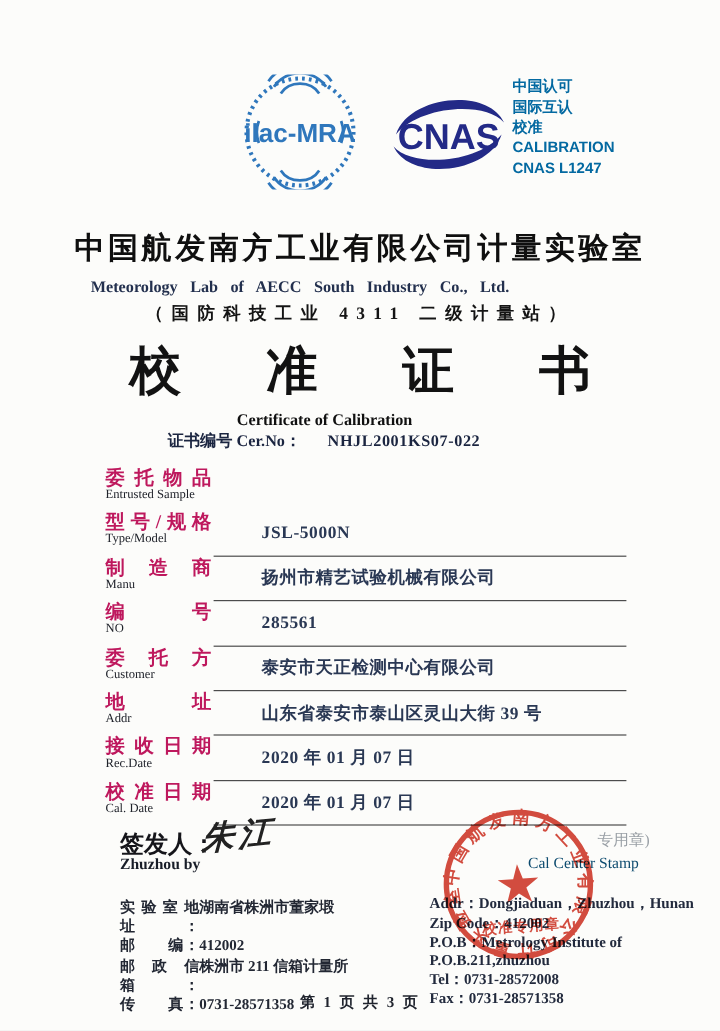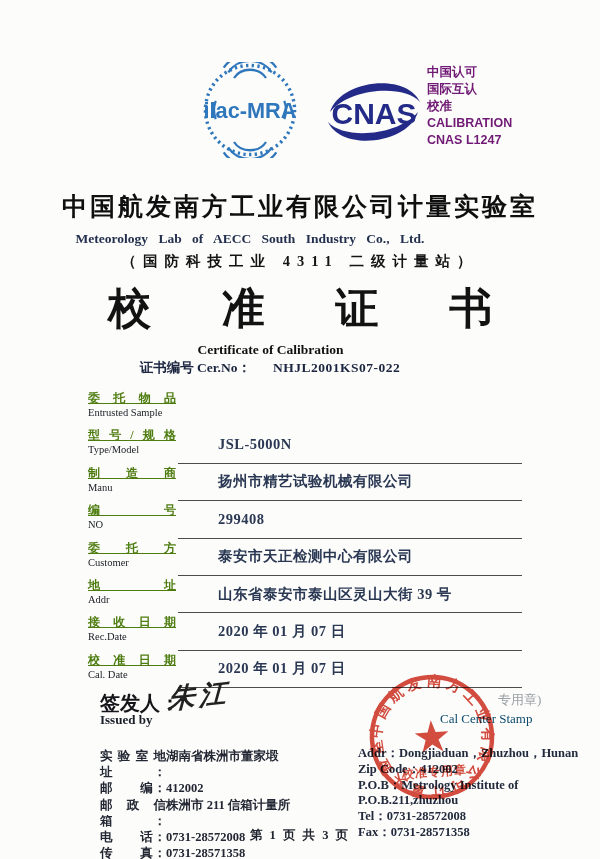--- a/index.html
+++ b/index.html
@@ -8,21 +8,21 @@
     background:#fcfcfa;overflow:hidden;
     font-family:"Liberation Serif","DejaVu Serif",serif;color:#1c1c1c;
   }
   
   .logo-row{position:absolute;left:0;top:58px;width:600px;height:100px;}
   .ilac{position:absolute;left:192px;top:4px;}
   .cnas{position:absolute;left:324px;top:14px;}
   .accred{
     position:absolute;left:427px;top:6px;
     font-family:"Liberation Sans","DejaVu Sans",sans-serif;
-    font-weight:bold;font-size:12.5px;line-height:17px;color:#701a75;
+    font-weight:bold;font-size:12.5px;line-height:17px;color:#0369a1;
   }
   
   .lab-title{
     position:absolute;left:0;top:190px;width:600px;text-align:center;
     font-size:25px;font-weight:bold;letter-spacing:3px;color:#0f0f0f;
   }
   .lab-title-en{
     position:absolute;left:0;top:231px;width:500px;text-align:center;
     font-size:13.5px;font-weight:bold;word-spacing:7px;color:#23304e;
   }
@@ -41,22 +41,22 @@
   .cert-no-line{
     position:absolute;left:0;top:359px;width:540px;text-align:center;
     font-size:13.5px;font-weight:bold;color:#1b2540;
   }
   .cert-no-line .no{margin-left:22px;letter-spacing:.5px;}
   
   .form{position:absolute;left:88px;top:389px;width:434px;}
   .form-row{display:flex;height:37.4px;}
   .form-label{width:90px;flex:0 0 90px;padding-top:2px;}
   .label-cn{
-    width:88px;font-size:12px;font-weight:bold;color:#4d7c0f;line-height:15px;
-    text-align:justify;text-align-last:justify;text-decoration:underline;
+    width:88px;font-size:16px;font-weight:bold;color:#be185d;line-height:15px;
+    text-align:justify;text-align-last:justify;
   }
   .label-en{font-size:10.5px;font-weight:normal;color:#20232b;line-height:12px;margin-top:1px;}
   .form-value{
     flex:1;border-bottom:1.6px solid #4c4c4c;
     padding-left:40px;font-size:14.5px;font-weight:600;color:#2a3854;
     display:flex;align-items:center;letter-spacing:.5px;
   }
   
   .sign-label{position:absolute;left:100px;top:690px;font-size:20px;font-weight:bold;color:#15151a;}
   .sign-en{position:absolute;left:100px;top:712px;font-size:13px;font-weight:bold;color:#181d28;}
@@ -146,21 +146,21 @@
         <div class="label-en">Manu</div>
       </div>
       <div class="form-value">扬州市精艺试验机械有限公司</div>
     </div>
 
     <div class="form-row">
       <div class="form-label">
         <div class="label-cn">编号</div>
         <div class="label-en">NO</div>
       </div>
-      <div class="form-value">299408</div>
+      <div class="form-value">285561</div>
     </div>
 
     <div class="form-row">
       <div class="form-label">
         <div class="label-cn">委托方</div>
         <div class="label-en">Customer</div>
       </div>
       <div class="form-value">泰安市天正检测中心有限公司</div>
     </div>
 
@@ -183,21 +183,21 @@
     <div class="form-row">
       <div class="form-label">
         <div class="label-cn">校准日期</div>
         <div class="label-en">Cal. Date</div>
       </div>
       <div class="form-value">2020 年 01 月 07 日</div>
     </div>
   </div>
 
   <div class="sign-label">签发人：</div>
-  <div class="sign-en">Issued by</div>
+  <div class="sign-en">Zhuzhou by</div>
   <div class="sign-name">朱江</div>
 
   <div class="overlay-cn">专用章)</div>
   <div class="overlay-en">Cal Center Stamp</div>
 
   <svg class="stamp" width="130" height="130" viewBox="0 0 130 130">
     <defs>
       <path id="ring-path" d="M 14 65 A 51 51 0 1 1 14 65.01" fill="none"></path>
     </defs>
     <circle cx="65" cy="65" r="60" fill="none" stroke="#cf3425" stroke-width="4.5"></circle>
@@ -215,24 +215,20 @@
     </div>
     <div class="row">
       <span class="flabel">邮　　编：</span>
         <span>412002</span>
     </div>
     <div class="row">
       <span class="flabel">邮 政 信 箱：</span>
         <span>株洲市 211 信箱计量所</span>
     </div>
     <div class="row">
-      <span class="flabel">电　　话：</span>
-        <span>0731-28572008</span>
-    </div>
-    <div class="row">
       <span class="flabel">传　　真：</span>
         <span>0731-28571358</span>
     </div>
   </div>
 
   <div class="footer-right">
     <div>
       <span>Addr：</span><span>Dongjiaduan，Zhuzhou，Hunan</span>
     </div>
     <div>

